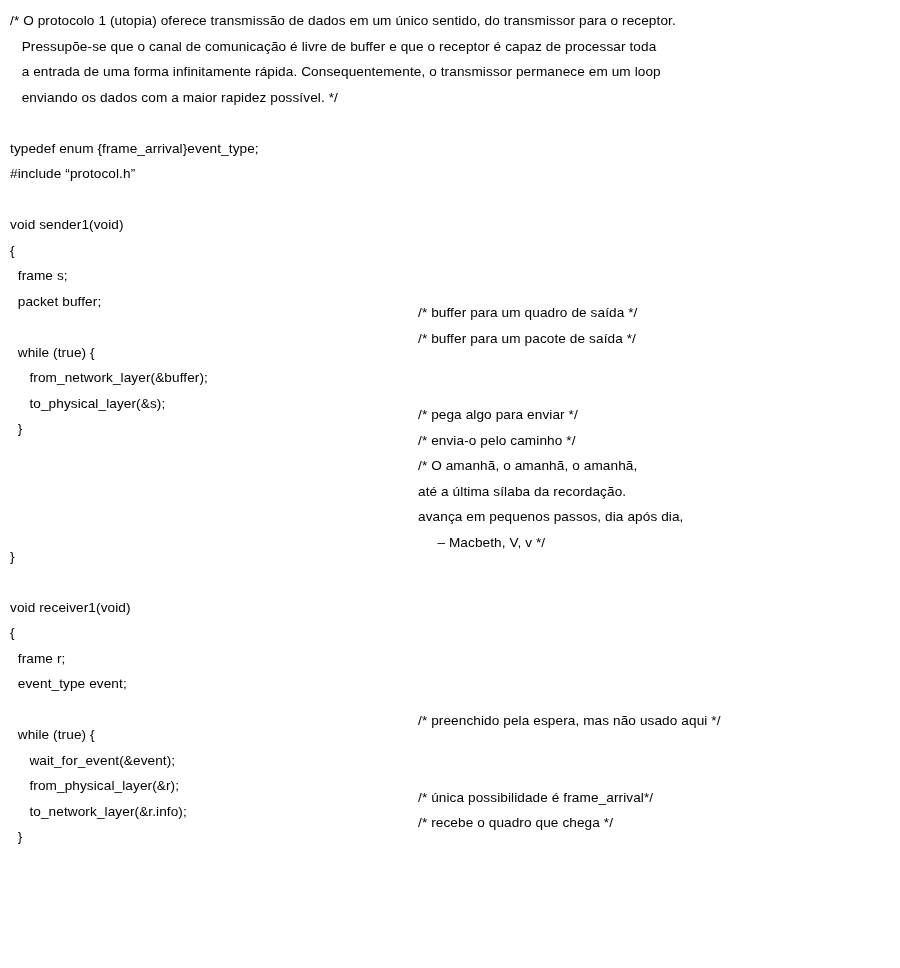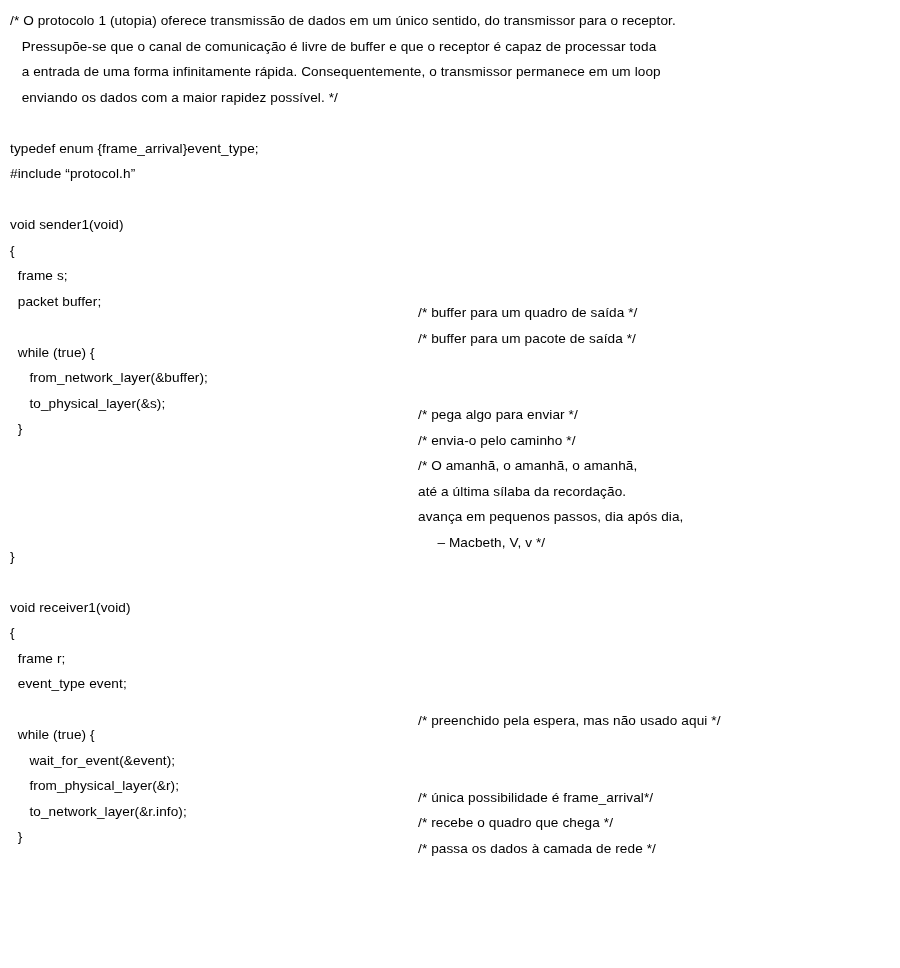--- a/index.html
+++ b/index.html
@@ -77,16 +77,16 @@
       <div class="line"><span class="code">}</span></div>
       <div class="line"><span class="code"></span></div>
       <div class="line"><span class="code">void receiver1(void)</span></div>
       <div class="line"><span class="code">{</span></div>
       <div class="line"><span class="code">  frame r;</span></div>
       <div class="line"><span class="code">  event_type event;</span><span class="comment">/* preenchido pela espera, mas não usado aqui */</span></div>
       <div class="line"><span class="code"></span></div>
       <div class="line"><span class="code">  while (true) {</span></div>
       <div class="line"><span class="code">     wait_for_event(&amp;event);</span><span class="comment">/* única possibilidade é frame_arrival*/</span></div>
       <div class="line"><span class="code">     from_physical_layer(&amp;r);</span><span class="comment">/* recebe o quadro que chega */</span></div>
-      <div class="line"><span class="code">     to_network_layer(&amp;r.info);</span><span class="comment">/* passa os dados à camada de rede */</span></div>
+      <div class="line"><span class="code">     to_network_layer(&amp;r.info);</span></div>
       <div class="line"><span class="code">  }</span></div>
     </div>
 </div>
 
 </body></html>

